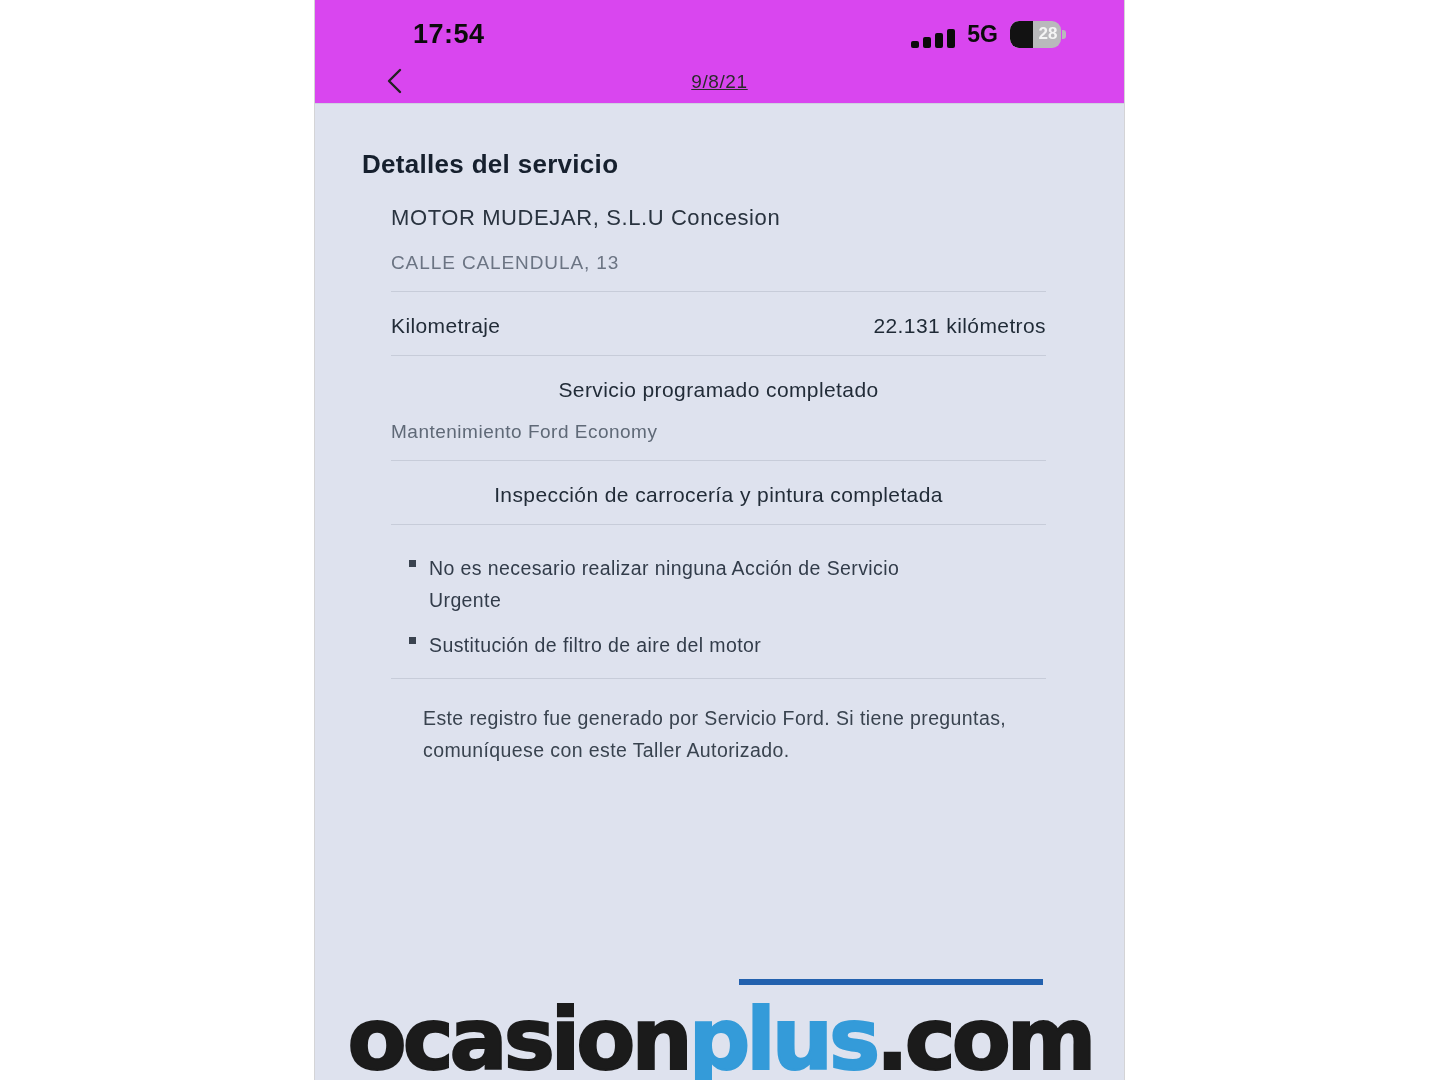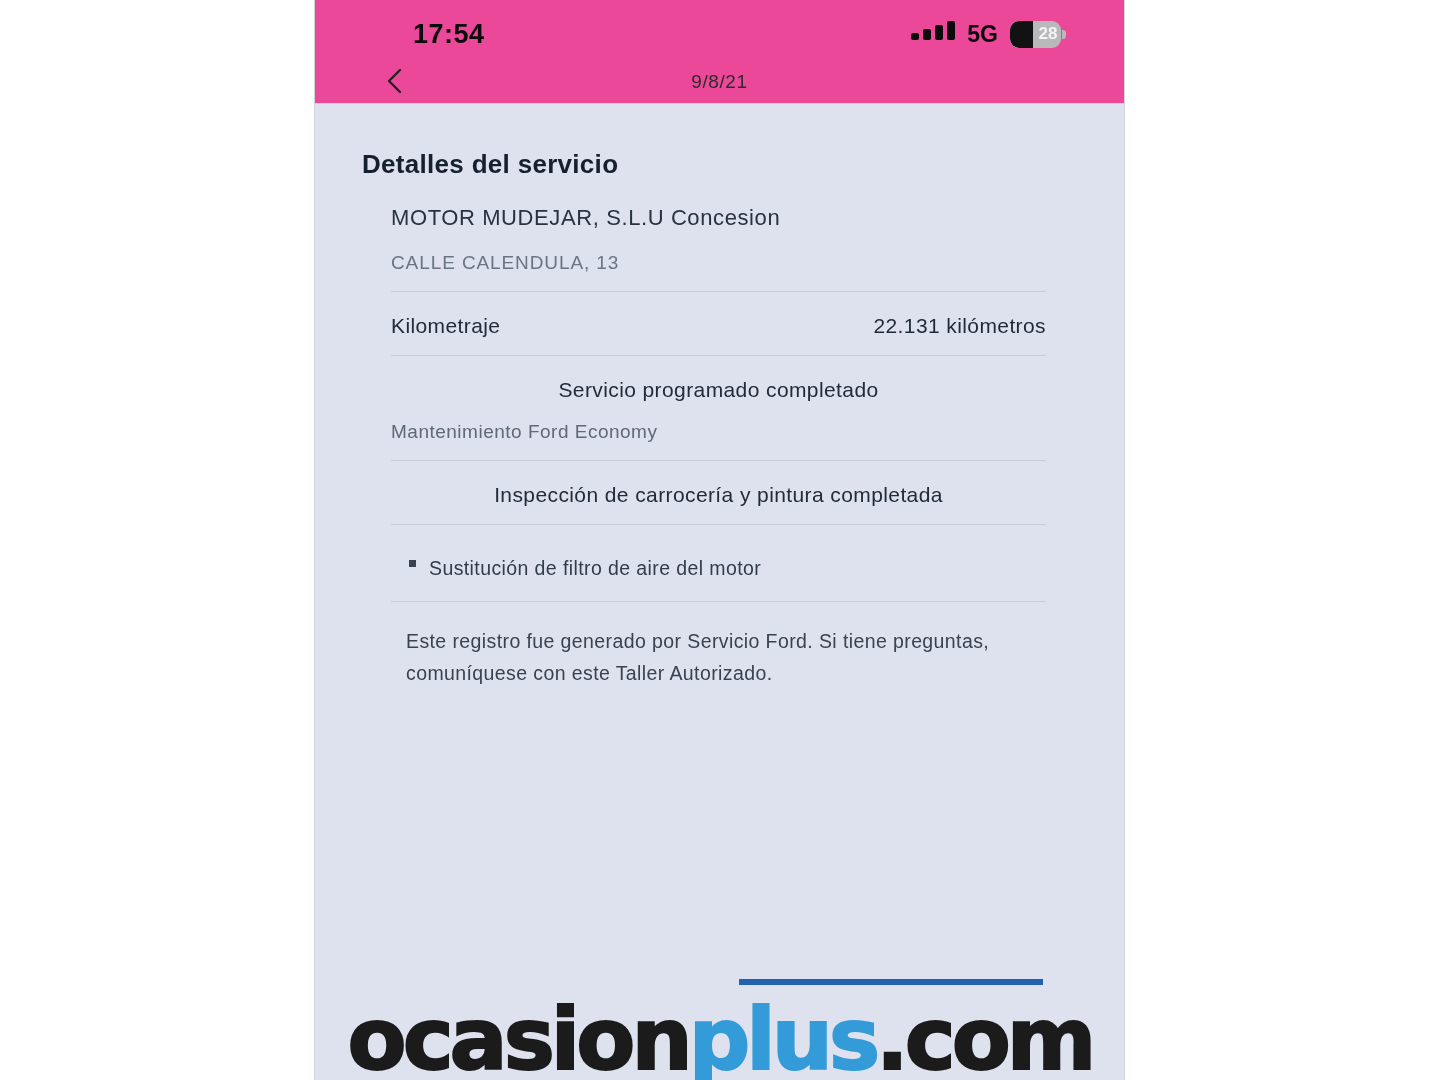--- a/index.html
+++ b/index.html
@@ -9,33 +9,33 @@
     position: relative;
     width: 1440px;
     height: 1080px;
     background: #ffffff;
     overflow: hidden;
   }
   .phone {
     position: absolute;
     left: 314px; top: 0;
     width: 811px; height: 1080px;
-    background: #ec4899;
+    background: #d946ef;
     border-left: 1px solid #d4d4d6;
     border-right: 1px solid #d4d4d6;
   }
   
   .status-bar {
     position: relative;
     height: 60px;
     display: flex; align-items: center; justify-content: space-between;
     padding: 8px 58px 0 98px;
   }
   .sb-time { font-size: 27px; font-weight: 700; color: #0b0b0b; letter-spacing: .5px; }
-  .sb-right { display: flex; align-items: flex-start; gap: 12px; }
+  .sb-right { display: flex; align-items: flex-end; gap: 12px; }
   .signal { display: flex; align-items: flex-end; gap: 4px; height: 19px; }
   .signal span { width: 8px; background: #0b0b0b; border-radius: 2px; display: block; }
   .signal span:nth-child(1){ height: 7px; }
   .signal span:nth-child(2){ height: 11px; }
   .signal span:nth-child(3){ height: 15px; }
   .signal span:nth-child(4){ height: 19px; }
   .sb-network { font-size: 23px; font-weight: 600; color: #0b0b0b; }
   .battery { position: relative; width: 56px; height: 27px; }
   .battery-body {
     position: absolute; left: 0; top: 0;
@@ -59,21 +59,21 @@
   
   .nav-bar {
     position: relative; height: 43px;
     display: flex; align-items: center; justify-content: center;
   }
   .back-btn {
     position: absolute; left: 64px; top: 6px;
     width: 30px; height: 30px; cursor: pointer;
     display: flex; align-items: center; justify-content: center;
   }
-  .nav-title { font-size: 19px; color: #2b2b2b; letter-spacing: .6px; }
+  .nav-title { font-size: 19px; color: #2b2b2b; letter-spacing: .6px; text-decoration: underline; }
   
   .content {
     position: relative;
     height: 1062px;
     background: #dee2ee;
     border-top: 1px solid #cdd2df;
     padding: 45px 78px 0 47px;
     color: #2e3744;
   }
   .page-title {
@@ -90,21 +90,21 @@
   .section-detail { margin-top: 19px; font-size: 19px; color: #5f6977; letter-spacing: .5px; }
   .bullet-list { margin-top: 27px; }
   .bullet-item { display: flex; margin-top: 13px; }
   .bullet-item:first-child { margin-top: 0; }
   .bullet-square {
     flex: 0 0 auto;
     width: 7px; height: 7px; background: #3a434f;
     margin: 8px 13px 0 18px;
   }
   .bullet-text { font-size: 19.5px; color: #323c4a; letter-spacing: .4px; line-height: 32px; max-width: 480px; }
-  .note { margin-top: 23px; margin-left: 15px; font-size: 19.5px; color: #39434f; letter-spacing: .4px; line-height: 32px; max-width: 600px; }
+  .note { margin-top: 23px; margin-left: 32px; font-size: 19.5px; color: #39434f; letter-spacing: .4px; line-height: 32px; max-width: 600px; }
   .tab-indicator {
     position: absolute; left: 424px; top: 875px;
     width: 304px; height: 6px; background: #2361ae;
   }
   
   .tab-bar {
     position: relative; height: 92px;
     background: #ffffff;
     border-top: 1px solid #c6c6c8;
   }
@@ -174,20 +174,24 @@
         <div class="section-title">Servicio programado completado</div>
         <div class="section-detail">Mantenimiento Ford Economy</div>
         <hr class="divider">
 
         <div class="section-title">Inspección de carrocería y pintura completada</div>
         <hr class="divider">
 
         <div class="bullet-list">
           <div class="bullet-item">
             <span class="bullet-square"></span>
+            <span class="bullet-text">No es necesario realizar ninguna Acción de Servicio Urgente</span>
+          </div>
+          <div class="bullet-item">
+            <span class="bullet-square"></span>
             <span class="bullet-text">Sustitución de filtro de aire del motor</span>
           </div>
         </div>
         <hr class="divider">
 
         <div class="note">Este registro fue generado por Servicio Ford. Si tiene preguntas, comuníquese con este Taller Autorizado.</div>
       </div>
 
       <div class="tab-indicator"></div>
     </div>

